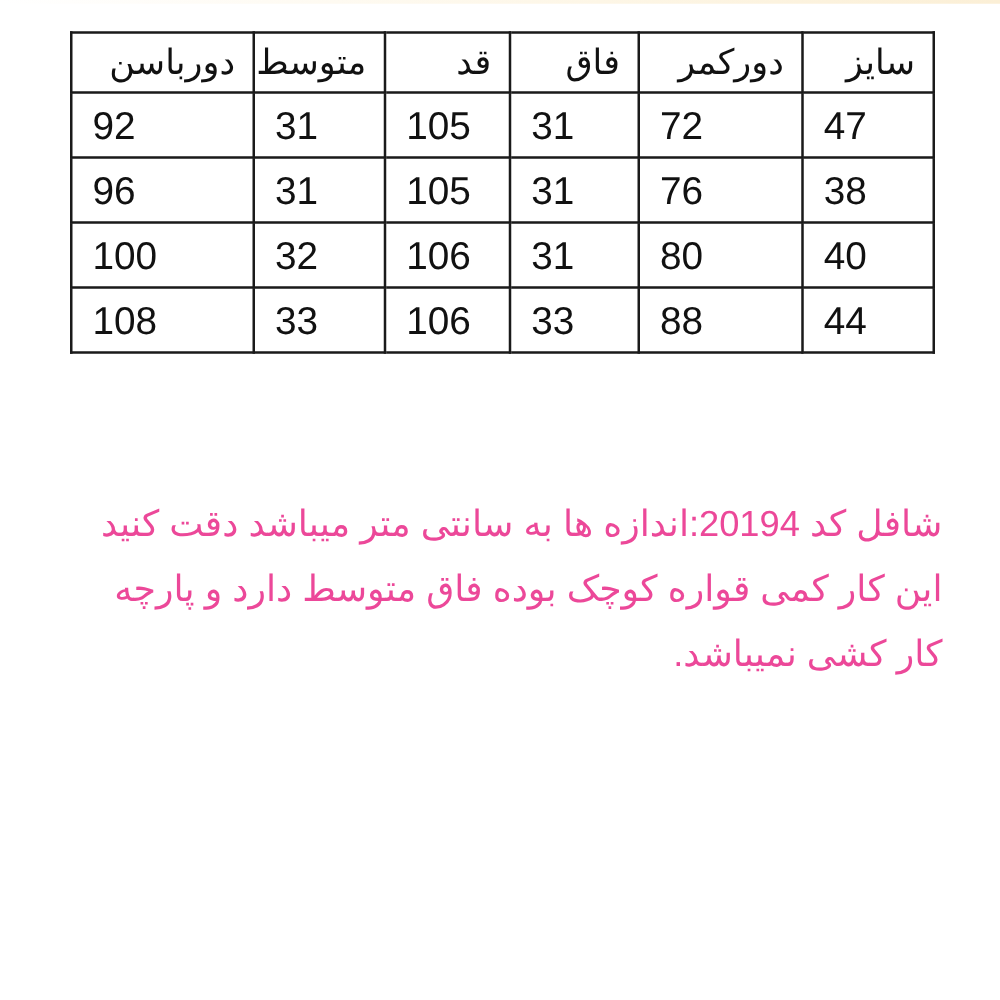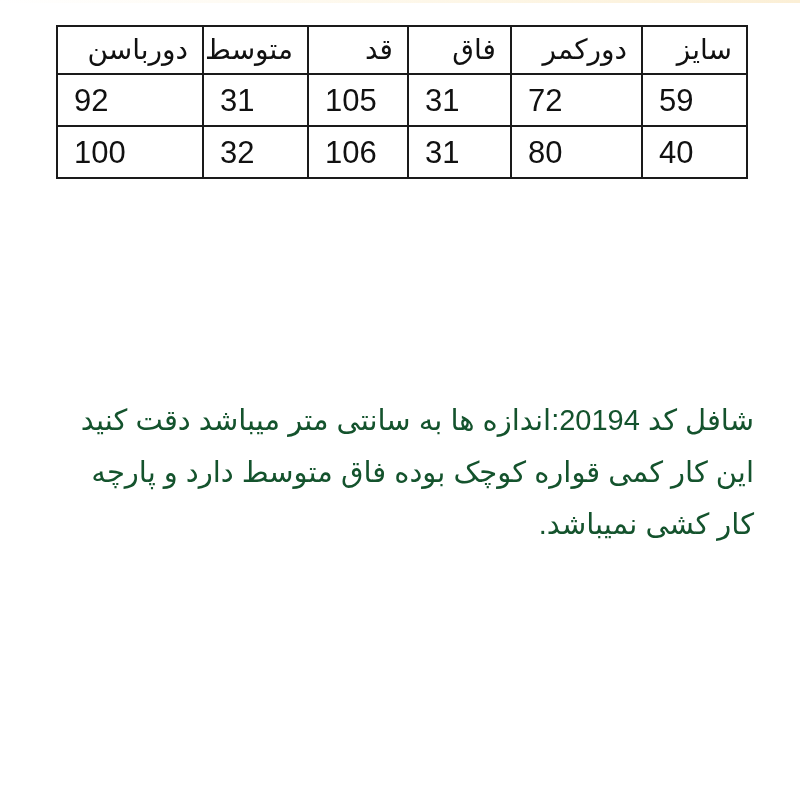--- a/index.html
+++ b/index.html
@@ -23,21 +23,21 @@
     font-size: 30px; line-height: 1;
   }
   table.size-table th {
     height: 48px; direction: rtl; text-align: right; padding: 0 14px 0 20px;
     font-size: 28px;
   }
   table.size-table td { height: 52px; font-size: 31px; margin-top: 21px; }
   .note {
     position: absolute; left: 50px; top: 394px; width: 704px;
     direction: rtl; text-align: right;
-    font-size: 29px; line-height: 52px; color: #14532d;
+    font-size: 29px; line-height: 52px; color: #ec4899;
   }
 </style>
 </head>
 <body>
 
 <div class="top-strip"></div>
 
 <table class="size-table">
   <colgroup>
     <col style="width:146px">
@@ -55,26 +55,42 @@
     <th>فاق</th>
     <th>دورکمر</th>
     <th>سایز</th>
   </tr>
   <tr>
     <td>92</td>
     <td>31</td>
     <td>105</td>
     <td>31</td>
     <td>72</td>
-    <td>59</td>
+    <td>47</td>
+  </tr>
+  <tr>
+    <td>96</td>
+    <td>31</td>
+    <td>105</td>
+    <td>31</td>
+    <td>76</td>
+    <td>38</td>
   </tr>
   <tr>
     <td>100</td>
     <td>32</td>
     <td>106</td>
     <td>31</td>
     <td>80</td>
     <td>40</td>
   </tr>
+  <tr>
+    <td>108</td>
+    <td>33</td>
+    <td>106</td>
+    <td>33</td>
+    <td>88</td>
+    <td>44</td>
+  </tr>
 </tbody>
   </table>
 
 <div class="note">شافل کد 20194:اندازه ها به سانتی متر میباشد دقت کنید این کار کمی قواره کوچک بوده فاق متوسط دارد و پارچه کار کشی نمیباشد.</div>
 
 </body></html>

